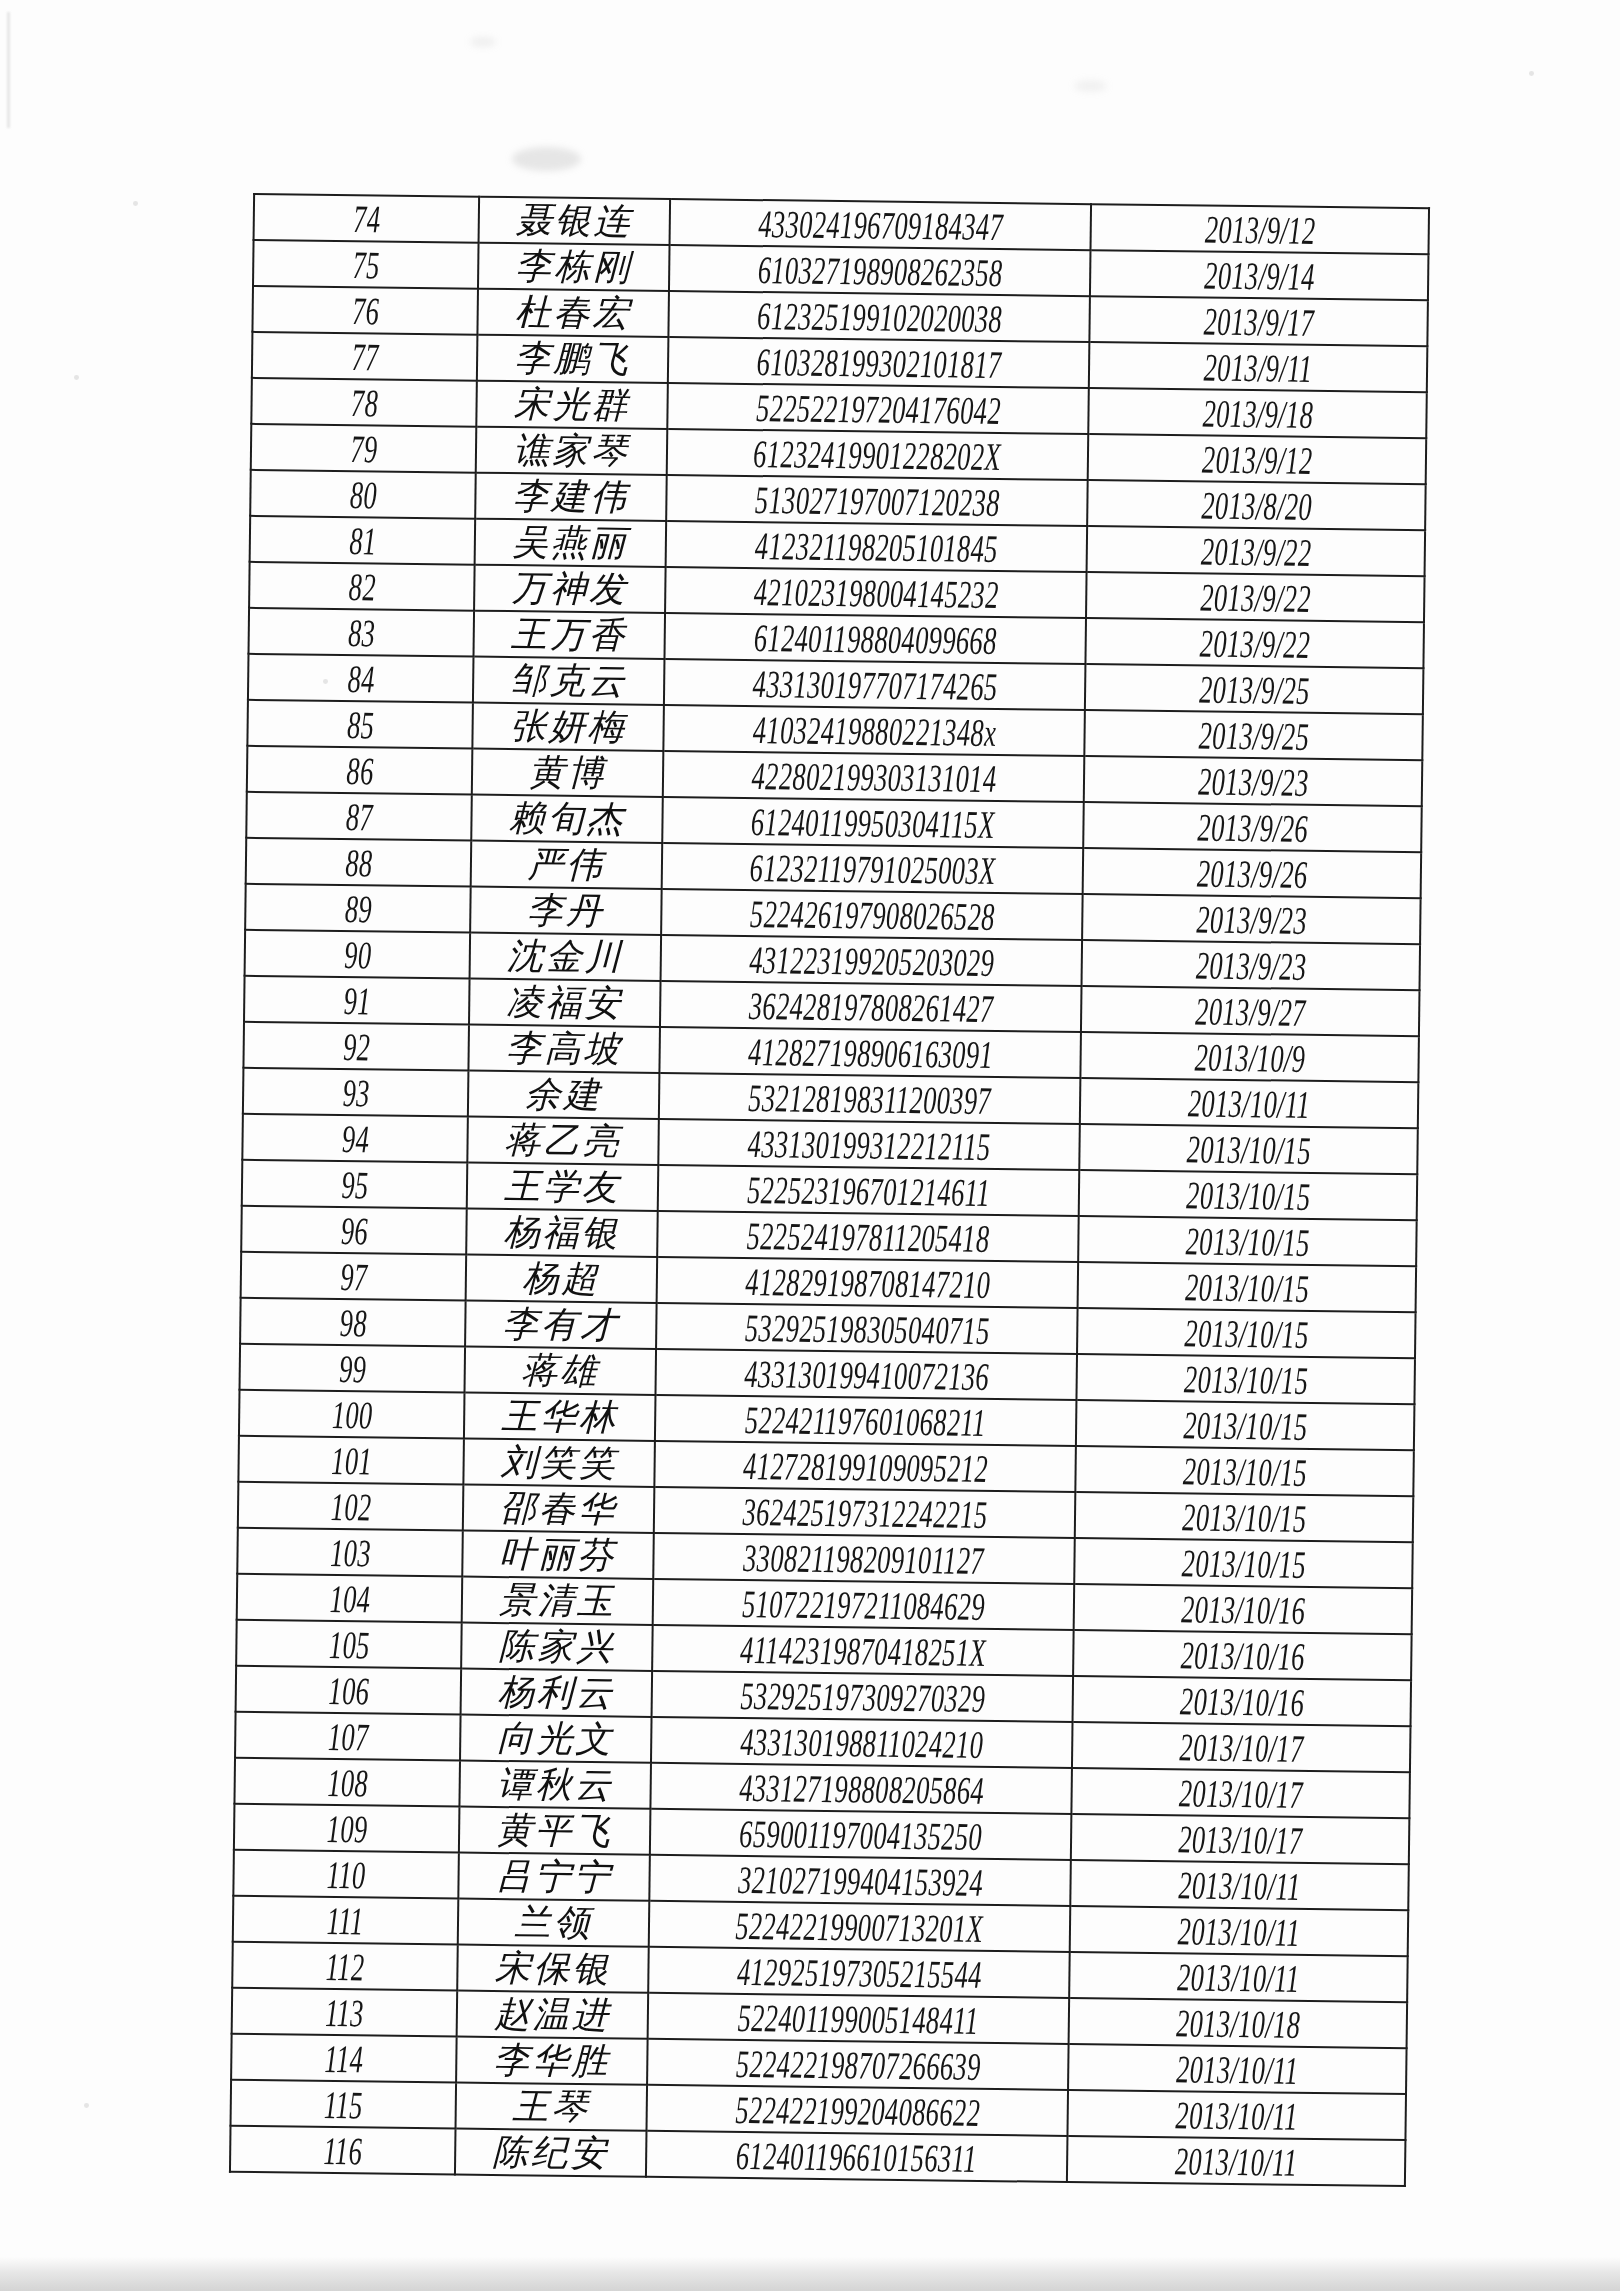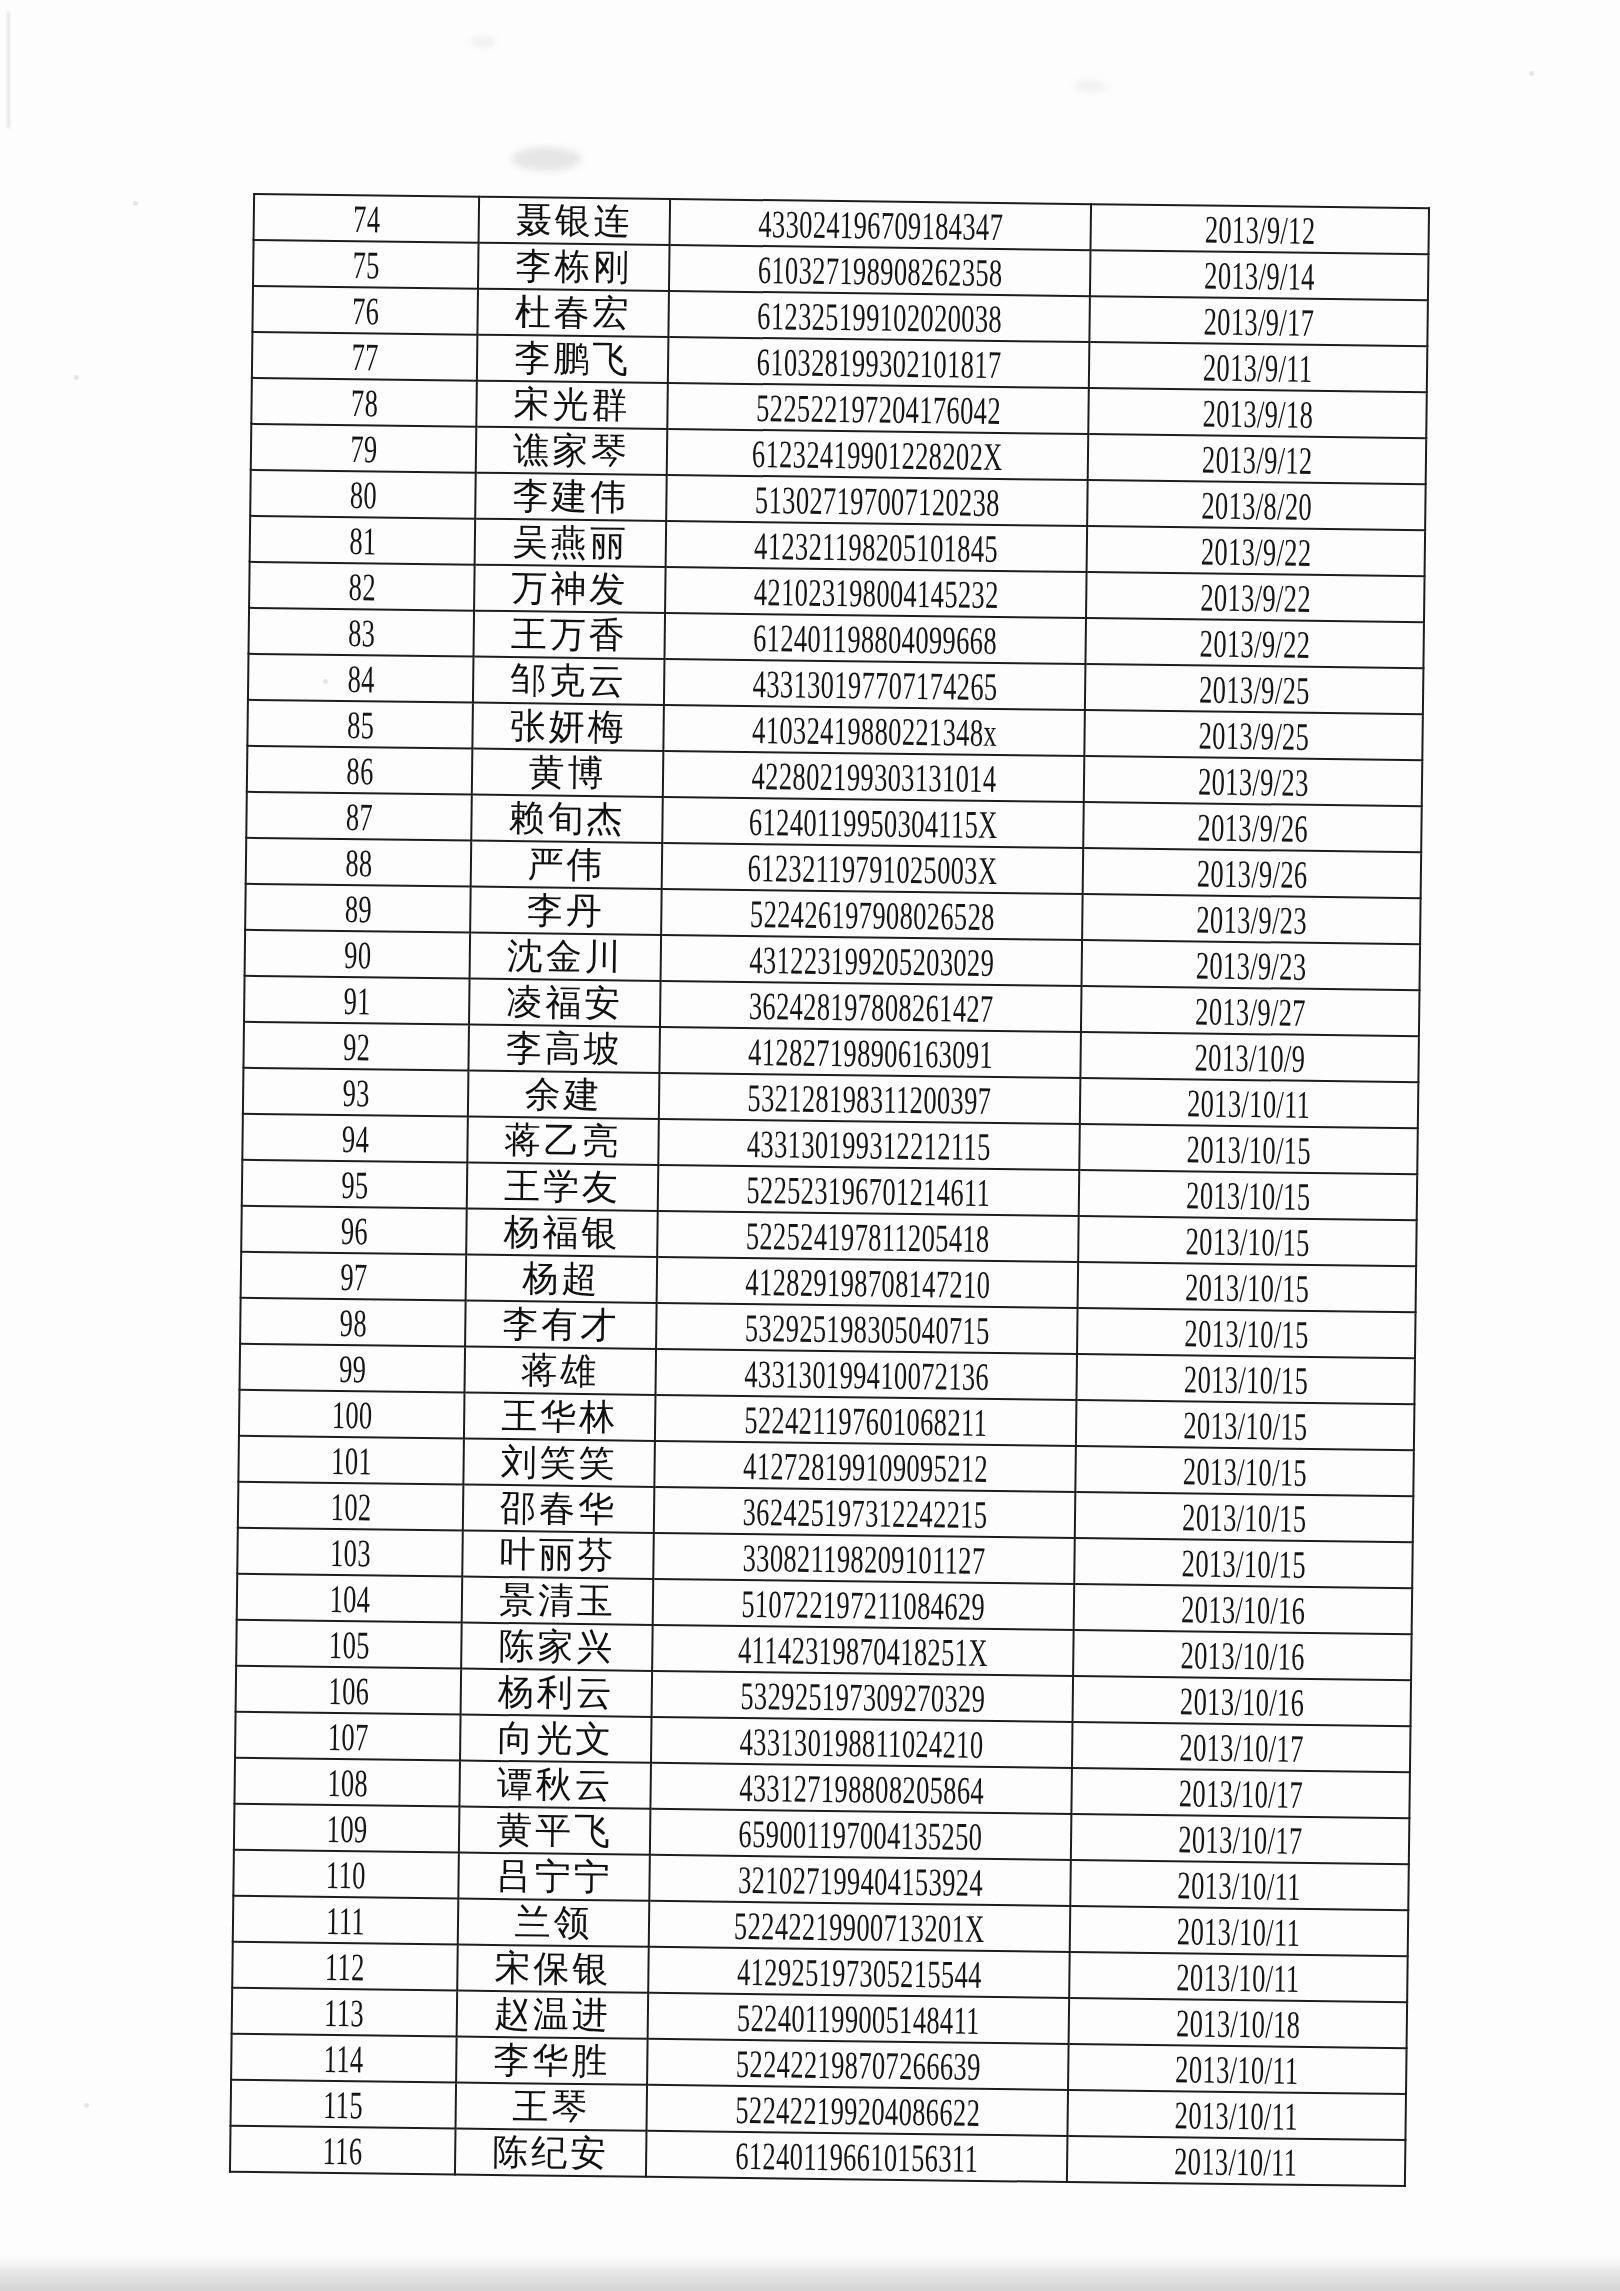--- a/index.html
+++ b/index.html
@@ -11,20 +11,21 @@
     position: relative;
     width: 1620px;
     height: 2292px;
     overflow: hidden;
     background: #fdfdfd;
     font-family: "Liberation Serif", "DejaVu Serif", serif;
   }
   .page {
     position: absolute;
     inset: 0;
+    font-style: italic;
   }
   table.scan-table {
     position: absolute;
     left: 241px;
     top: 200px;
     width: 1176px;
     height: 1876px;
     border-collapse: collapse;
     table-layout: fixed;
     transform: rotate(0.7deg);

